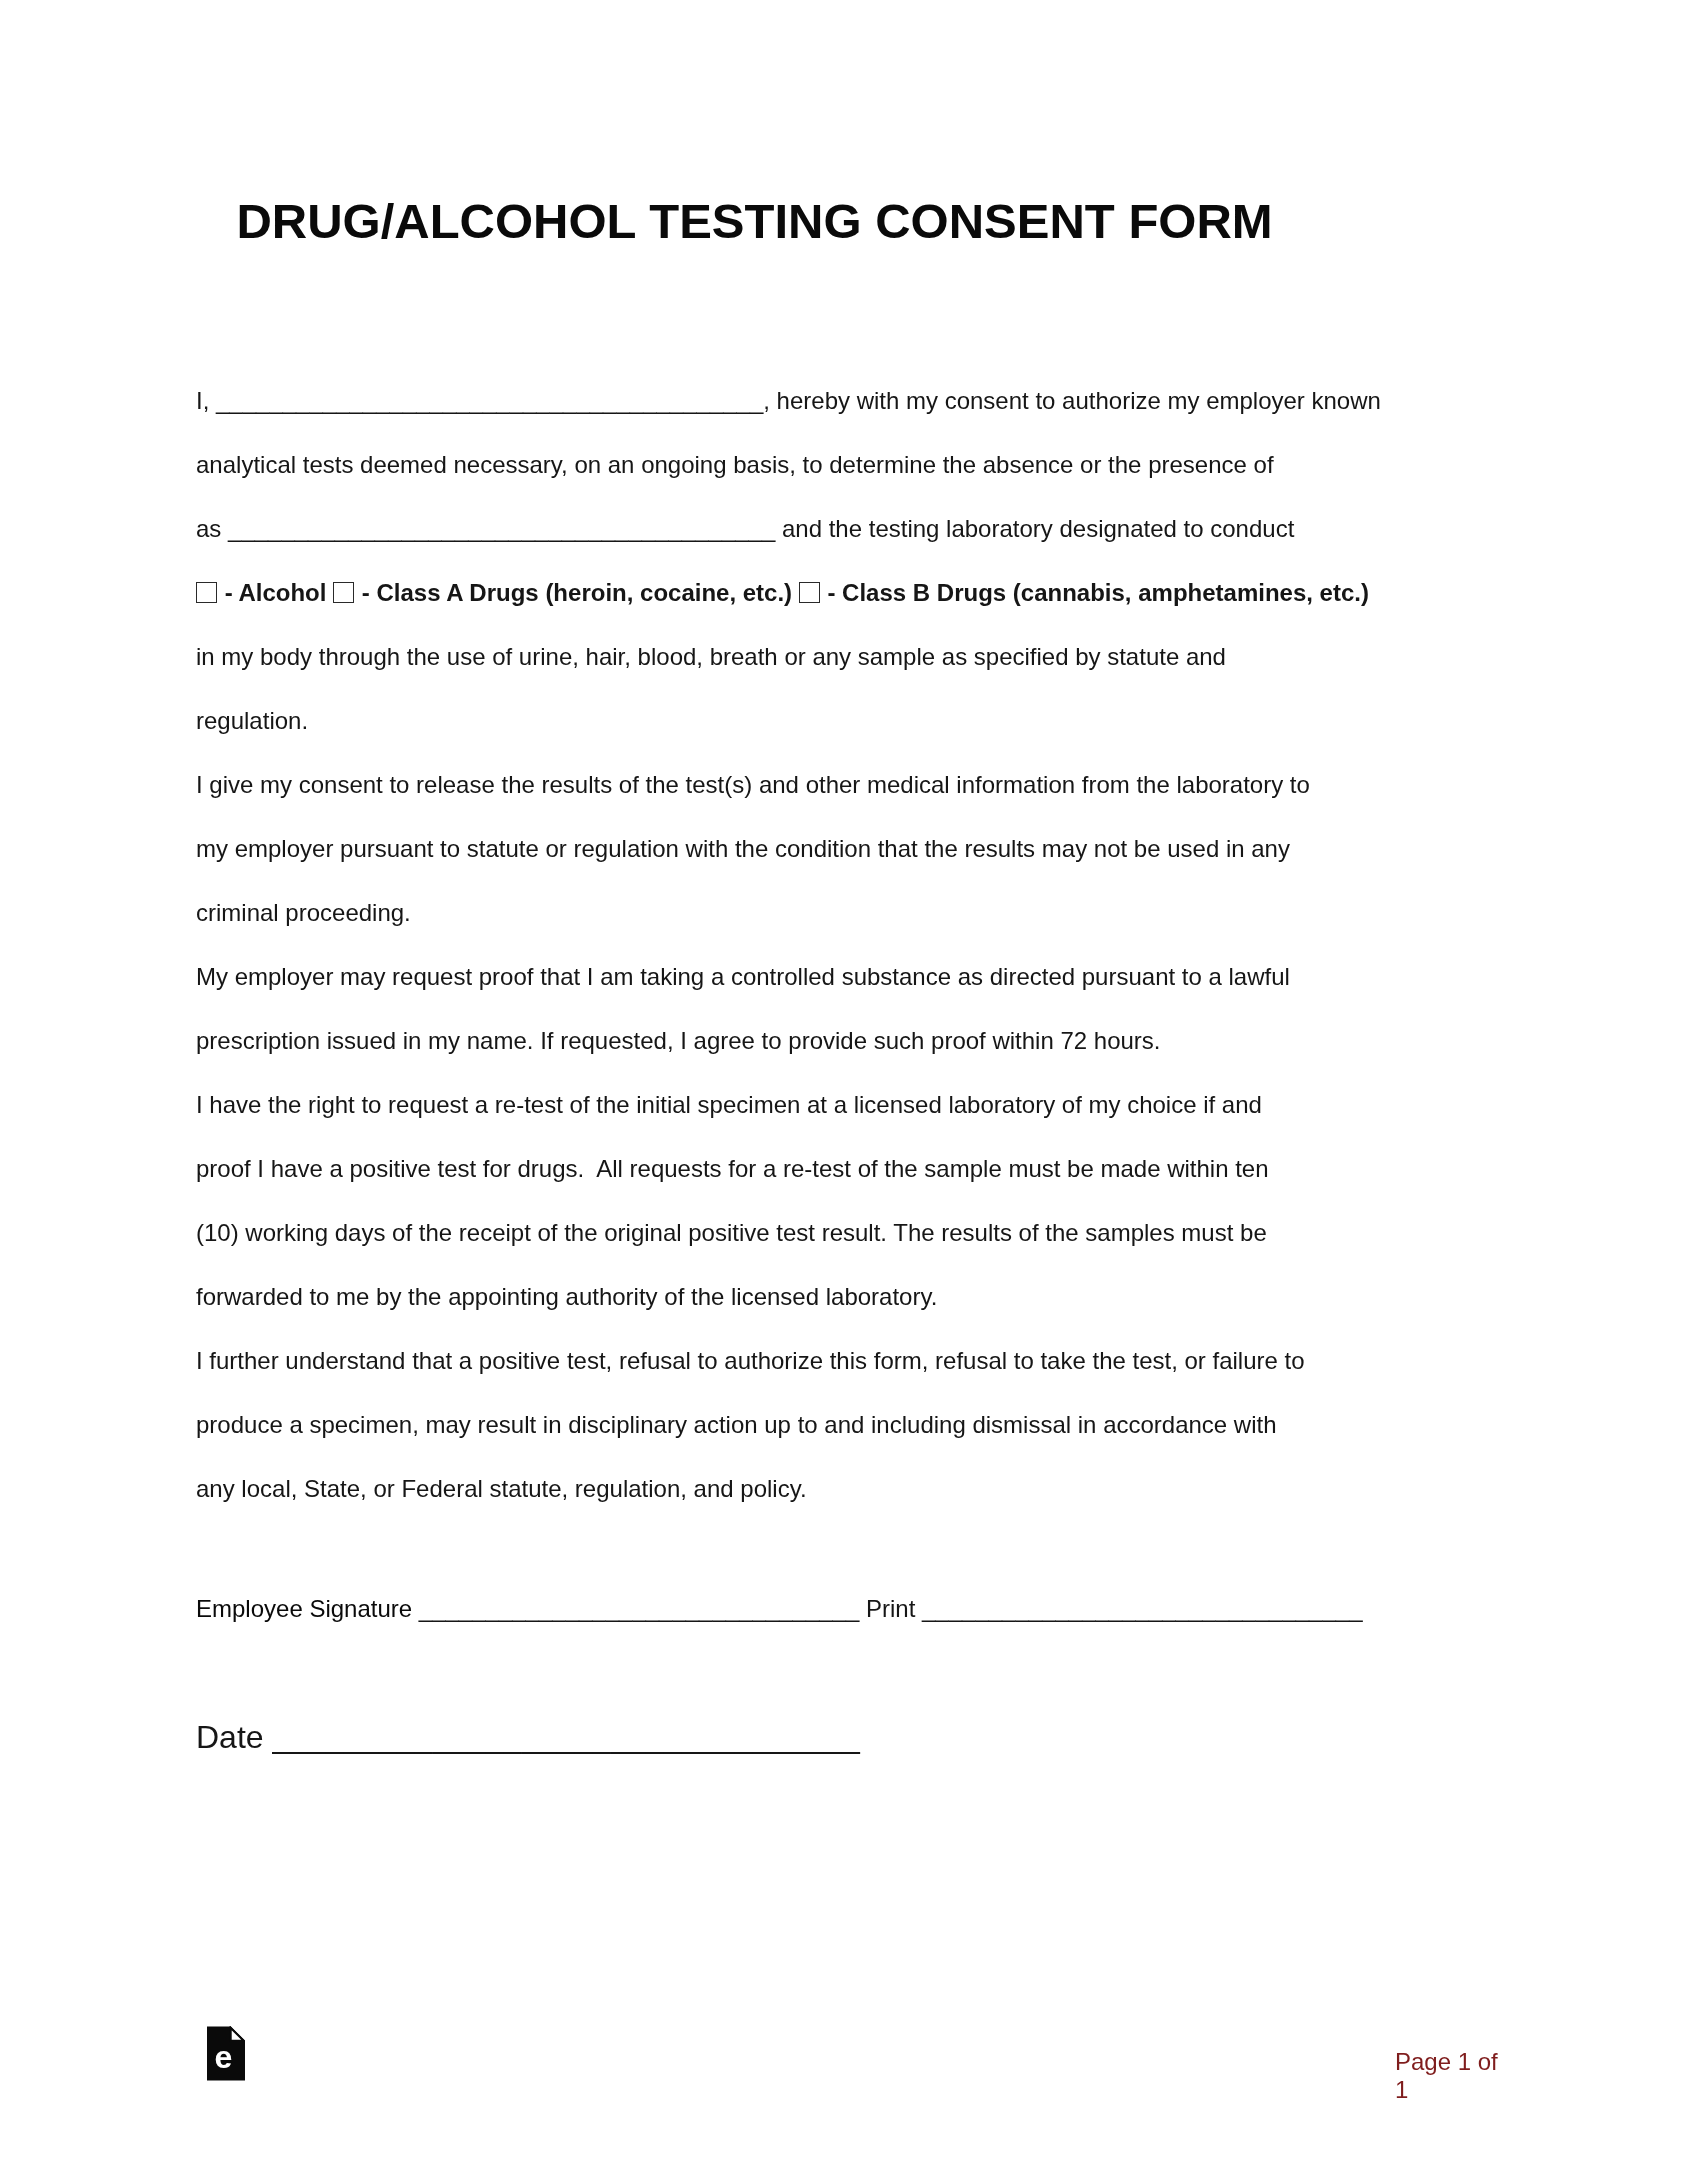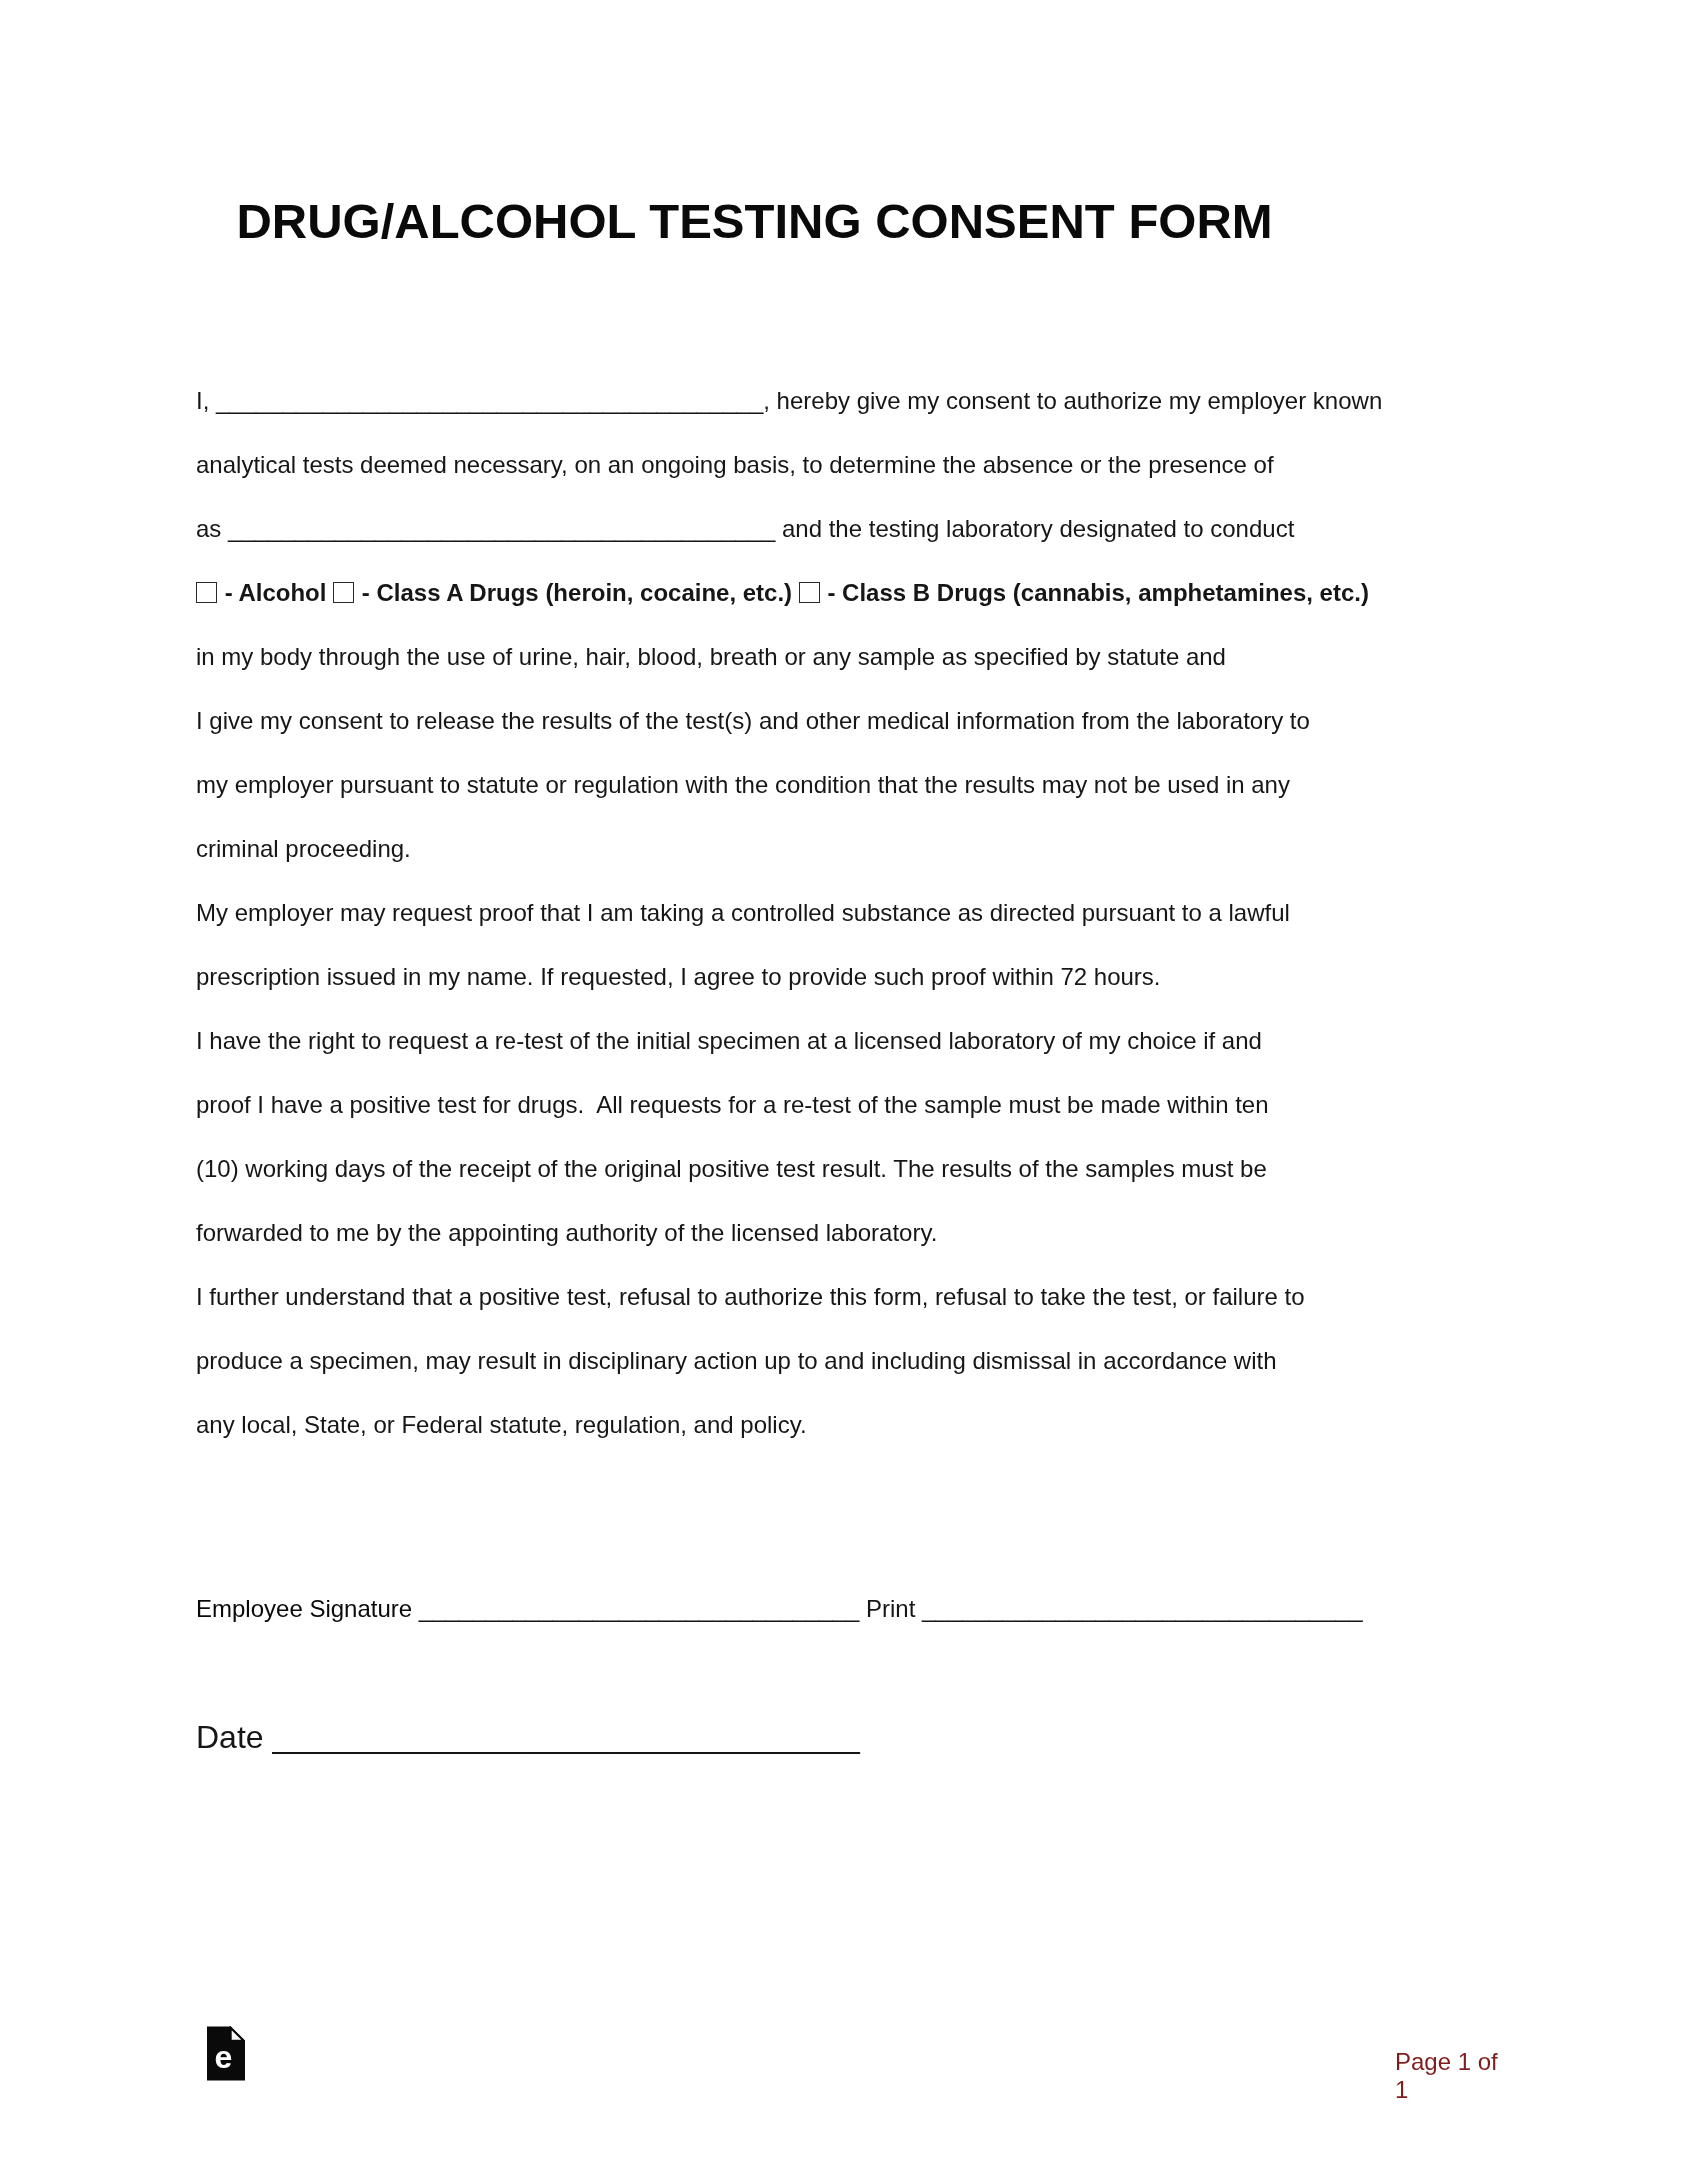--- a/index.html
+++ b/index.html
@@ -76,29 +76,30 @@
 </style>
 </head>
 <body>
 
 <div id="page">
 
   <div class="doc-title">DRUG/ALCOHOL TESTING CONSENT FORM</div>
 
   <div class="content">
 
-    <div class="line line-composite"><span>I,</span> <span class="blank">_________________________________________</span><span>, hereby give my consent to authorize my employer known</span></div>
+    <div class="line line-composite"><span>I,</span> <span class="blank">_________________________________________</span><span>, hereby with my consent to authorize my employer known</span></div>
 
     <div class="line">analytical tests deemed necessary, on an ongoing basis, to determine the absence or the presence of</div>
 
     <div class="line line-composite"><span>as</span> <span class="blank">_________________________________________</span> <span>and the testing laboratory designated to conduct</span></div>
 
     <div class="line line-composite"><span class="checkbox"></span> <span class="cb-label">- Alcohol</span> <span class="checkbox"></span> <span class="cb-label">- Class A Drugs (heroin, cocaine, etc.)</span> <span class="checkbox"></span> <span class="cb-label">- Class B Drugs (cannabis, amphetamines, etc.)</span></div>
 
     <div class="line">in my body through the use of urine, hair, blood, breath or any sample as specified by statute and</div>
+    <div class="line">regulation.</div>
     <div class="line">I give my consent to release the results of the test(s) and other medical information from the laboratory to</div>
     <div class="line">my employer pursuant to statute or regulation with the condition that the results may not be used in any</div>
     <div class="line">criminal proceeding.</div>
     <div class="line">My employer may request proof that I am taking a controlled substance as directed pursuant to a lawful</div>
     <div class="line">prescription issued in my name. If requested, I agree to provide such proof within 72 hours.</div>
     <div class="line">I have the right to request a re-test of the initial specimen at a licensed laboratory of my choice if and</div>
     <div class="line">proof I have a positive test for drugs.  All requests for a re-test of the sample must be made within ten</div>
     <div class="line">(10) working days of the receipt of the original positive test result. The results of the samples must be</div>
     <div class="line">forwarded to me by the appointing authority of the licensed laboratory.</div>
     <div class="line">I further understand that a positive test, refusal to authorize this form, refusal to take the test, or failure to</div>

